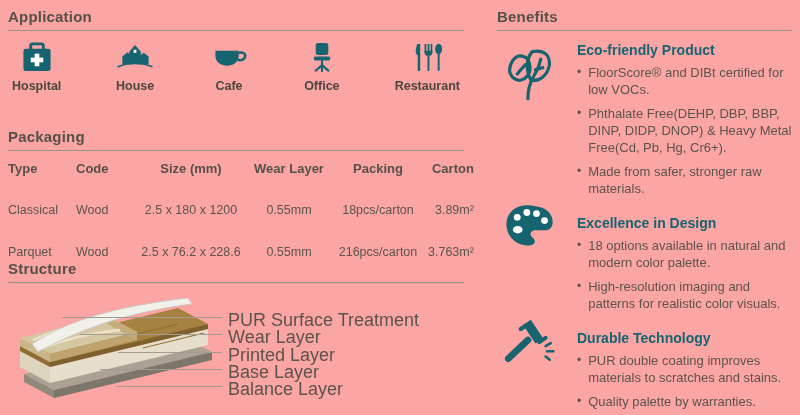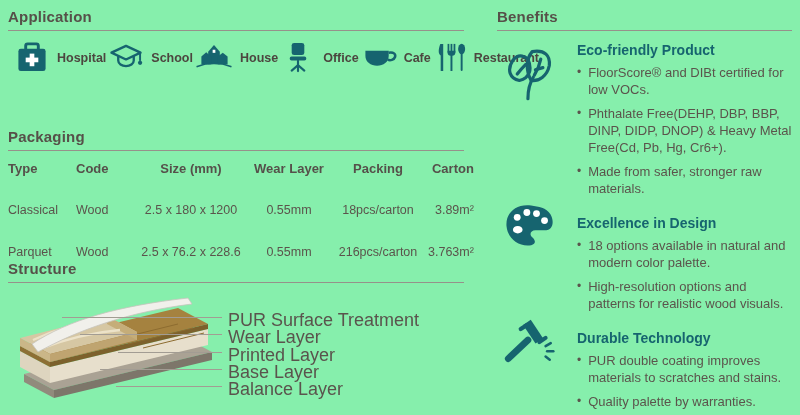--- a/index.html
+++ b/index.html
@@ -1,29 +1,29 @@
 <!DOCTYPE html>
 <html><head>
 <meta charset="utf-8">
 <style>
   * { margin:0; padding:0; box-sizing:border-box; }
   html,body { background:#ffffff; }
   body { font-family:"Liberation Sans", sans-serif; color:#5b544c; }
-  .page { position:relative; width:800px; height:415px; background:#86efac; overflow:hidden; }
+  .page { position:relative; width:800px; height:415px; background:#fca5a5; overflow:hidden; }
 
   .section-title { font-size:15px; font-weight:bold; color:#565049; letter-spacing:.2px; }
   .divider { border:none; border-top:1px solid #96918a; margin-top:5px; }
 
   
   .col-left { position:absolute; left:8px; top:8px; width:456px; }
   .col-right { position:absolute; left:497px; top:8px; width:295px; }
 
   
   .app-row { display:flex; justify-content:space-between; align-items:flex-end; margin-top:10px; padding:0 4px; }
-  .app-item { display:flex; flex-direction:row; align-items:center; gap:5px; }
+  .app-item { display:flex; flex-direction:column; align-items:center; gap:5px; }
   .app-item svg { display:block; }
   .app-label { font-size:12.5px; font-weight:bold; color:#4c463f; white-space:nowrap; }
 
   
   .pack { position:absolute; left:8px; top:128px; width:456px; }
   .pk-table { margin-top:8px; display:grid; grid-template-columns:68px 56px 118px 78px 100px 1fr; row-gap:23px; }
   .pk-cell { font-size:12.5px; color:#5b544c; line-height:19px; white-space:nowrap; }
   .pk-head { font-weight:bold; color:#55504a; font-size:13px; }
   .ta-c { text-align:center; }
   .ta-r { text-align:right; }
@@ -60,72 +60,59 @@
             <rect x="13.5" y="3" width="13" height="9" rx="2" fill="none" stroke="#16646f" stroke-width="3"></rect>
             <rect x="6" y="8" width="28" height="23" rx="2.5" fill="#16646f"></rect>
             <rect x="17.6" y="13" width="4.8" height="13" fill="#fff"></rect>
             <rect x="13.5" y="17.1" width="13" height="4.8" fill="#fff"></rect>
           </svg>
         </span>
         <span class="app-label">Hospital</span>
       </div>
 
 
-      <div class="app-item">
-        <span>
-          <svg width="40" height="33" viewBox="0 0 40 34">
-            <g stroke="#16646f" stroke-width="2.4" fill="none" stroke-linejoin="round">
-              <path d="M20 5 L35 12 L20 19 L5 12 Z"></path>
-              <path d="M12 15.5 v4.5 c0 3.4 3.6 5.8 8 5.8 s8 -2.4 8 -5.8 v-4.5"></path>
-            </g>
-            <path d="M34.5 12.5 v8" stroke="#16646f" stroke-width="2"></path>
-            <circle cx="34.5" cy="22.5" r="2.2" fill="#16646f"></circle>
-          </svg>
-        </span>
-        <span class="app-label">School</span>
-      </div>
 
       <div class="app-item">
         <span>
           <svg width="42" height="33" viewBox="0 0 42 34">
             <g fill="#16646f">
               <path d="M21 4 L27 11 V24 H15 V11 Z"></path>
               <path d="M8 16 L13 11.5 L18 16 V24 H8 Z"></path>
               <path d="M25 16 L30 12 L35 16 V24 H25 Z"></path>
             </g>
             <rect x="19.6" y="9" width="2.8" height="3.2" fill="#fff"></rect>
             <path d="M3 26.5 Q21 19.5 39 26.5" stroke="#16646f" stroke-width="1.6" fill="none"></path>
           </svg>
         </span>
         <span class="app-label">House</span>
       </div>
 
       <div class="app-item">
         <span>
           <svg width="40" height="33" viewBox="0 0 40 34">
+            <path d="M6 10 H30 V15.5 C30 21.5 24.5 25.5 18 25.5 C11.5 25.5 6 21.5 6 15.5 Z" fill="#16646f"></path>
+            <path d="M30 12 C35 11 37.5 13.5 36.5 16.5 C35.5 19.5 31.5 20.5 29 19.3" fill="none" stroke="#16646f" stroke-width="2.6"></path>
+          </svg>
+        </span>
+        <span class="app-label">Cafe</span>
+      </div>
+
+      <div class="app-item">
+        <span>
+          <svg width="40" height="33" viewBox="0 0 40 34">
             <rect x="13.5" y="2" width="13" height="12.5" rx="2.5" fill="#16646f"></rect>
             <rect x="11.5" y="16" width="17" height="4.2" rx="1.8" fill="#16646f"></rect>
             <g stroke="#16646f" stroke-width="2.2" fill="none" stroke-linecap="round">
               <path d="M20 20.5 V25"></path>
               <path d="M13.5 30.5 L20 25 L26.5 30.5"></path>
               <path d="M20 25 V31"></path>
             </g>
           </svg>
         </span>
         <span class="app-label">Office</span>
-      </div>
-
-      <div class="app-item">
-        <span>
-          <svg width="40" height="33" viewBox="0 0 40 34">
-            <path d="M6 10 H30 V15.5 C30 21.5 24.5 25.5 18 25.5 C11.5 25.5 6 21.5 6 15.5 Z" fill="#16646f"></path>
-            <path d="M30 12 C35 11 37.5 13.5 36.5 16.5 C35.5 19.5 31.5 20.5 29 19.3" fill="none" stroke="#16646f" stroke-width="2.6"></path>
-          </svg>
-        </span>
-        <span class="app-label">Cafe</span>
       </div>
 
       <div class="app-item">
         <span>
           <svg width="38" height="33" viewBox="0 0 38 34">
             <g fill="#16646f">
               <path d="M9 3 C6.8 9 6.8 13 9.4 15 V31 H12 V3 Z"></path>
               <rect x="16.5" y="3" width="1.8" height="9"></rect>
               <rect x="19.6" y="3" width="1.8" height="9"></rect>
               <rect x="22.7" y="3" width="1.8" height="9"></rect>
@@ -254,21 +241,21 @@
         </svg>
       </div>
       <div class="benefit-body">
         <div class="benefit-heading">Excellence in Design</div>
         <div class="bullet">
           <span class="dot">•</span>
           <span class="txt">18 options available in natural and modern color palette.</span>
         </div>
         <div class="bullet">
           <span class="dot">•</span>
-          <span class="txt">High-resolution options and patterns for realistic wood visuals.</span>
+          <span class="txt">High-resolution imaging and patterns for realistic color visuals.</span>
         </div>
       </div>
     </div>
 
     <div class="benefit-group">
       <div class="benefit-icon raise-18">
         <svg width="60" height="58" viewBox="0 0 56 56">
           <path d="M8 45 L27 27" stroke="#16646f" stroke-width="6.5" stroke-linecap="round"></path>
           <path d="M22.3 12.5 L29.7 7.5 L41.7 25.5 L34.3 30.5 Z" fill="#16646f"></path>
           <path d="M20 16.5 L26 12.5 M38 29 L44 25" stroke="#16646f" stroke-width="4" stroke-linecap="round"></path>

